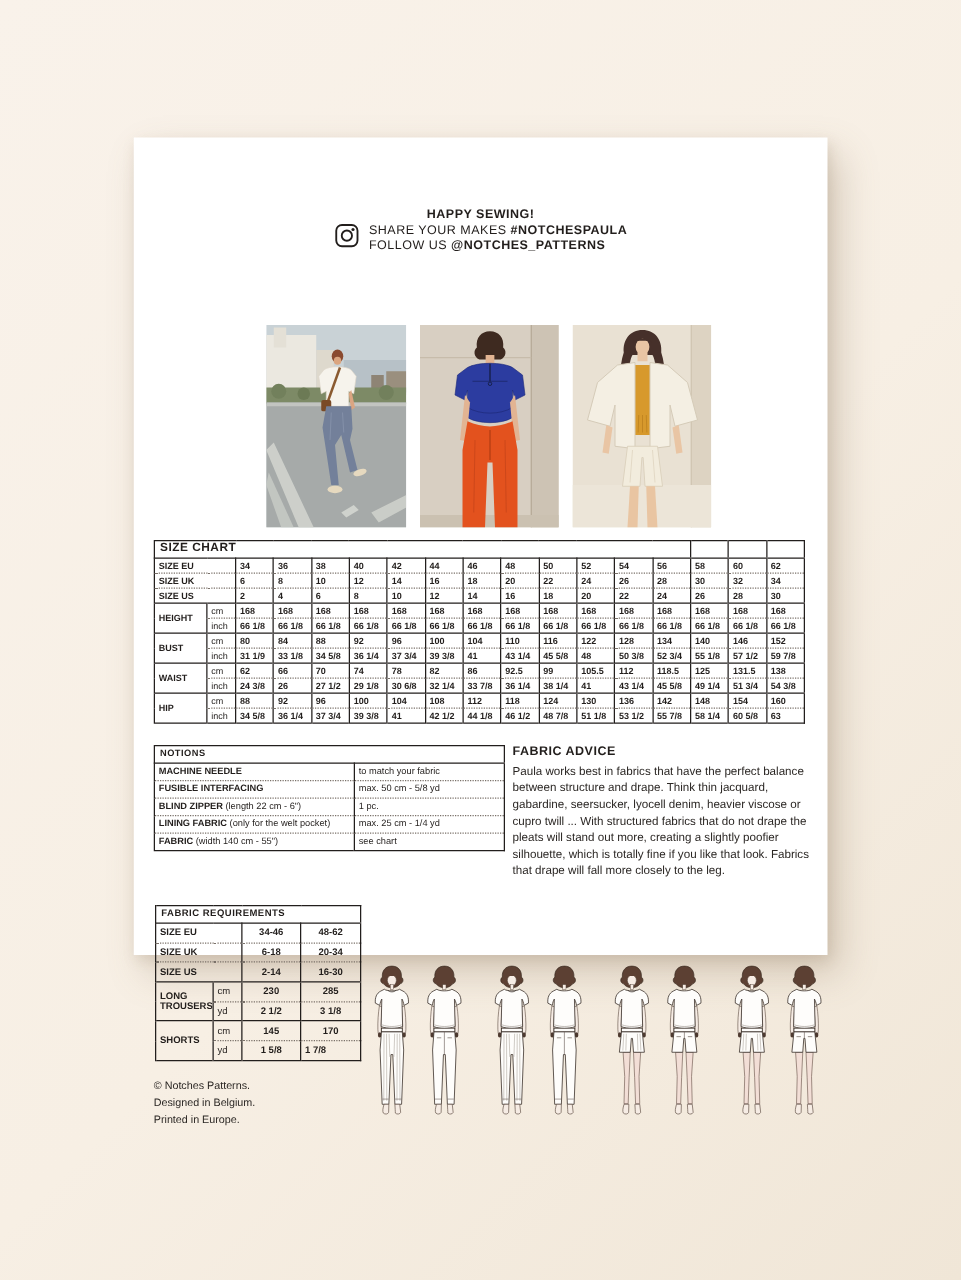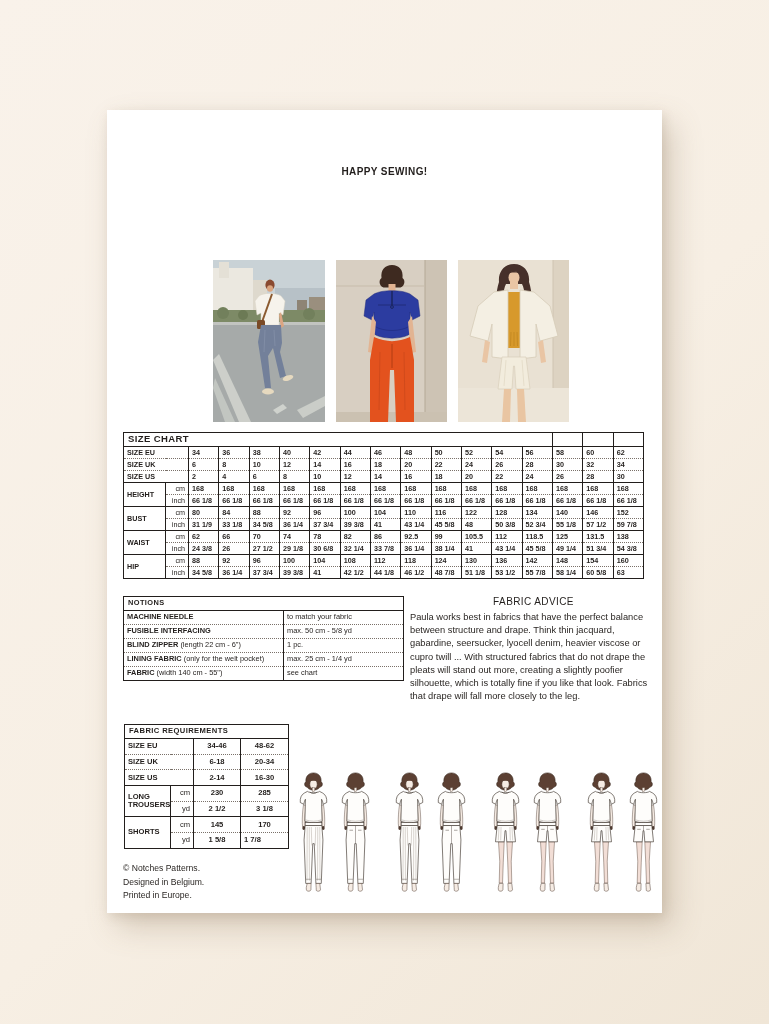--- a/index.html
+++ b/index.html
@@ -5,21 +5,21 @@
   :root{
     --ink:#221e1c;
     --dot:#7a7169;
     --skin:#f6ece4;
     --hair:#5c4033;
   }
   *{margin:0;padding:0;box-sizing:border-box;}
   body{font-family:"Liberation Sans","DejaVu Sans",sans-serif;color:var(--ink);}
   .canvas{position:relative;width:769px;height:1024px;overflow:hidden;
     background:linear-gradient(135deg,#f9f2ea 0%,#f7efe4 55%,#f0e6d7 100%);}
-  .sheet{position:absolute;left:107px;top:110px;width:555px;height:803px;background:#ffffff;
+  .sheet{position:absolute;left:107px;top:110px;width:555px;height:654px;background:#ffffff;
     box-shadow:10px 14px 28px rgba(140,115,90,.30),2px 4px 10px rgba(140,115,90,.18);}
 
   
   .header{position:absolute;top:56px;left:0;right:0;text-align:center;letter-spacing:.4px;}
   .header-title{font-size:10px;font-weight:bold;margin-bottom:1px;}
   .header-row{display:flex;justify-content:center;align-items:center;gap:7px;}
   .header-lines{text-align:left;font-size:10px;line-height:12.5px;}
   .header-lines b{font-weight:bold;}
 
   
@@ -28,34 +28,34 @@
 
   
   table.ptable{border-collapse:collapse;table-layout:fixed;border:1.6px solid var(--ink);}
   table.ptable td{border-left:1px solid var(--ink);font-size:7.2px;font-weight:bold;
     padding:1px 3px;vertical-align:middle;white-space:nowrap;overflow:hidden;line-height:1.1;}
   table.ptable tr.tt td{border-bottom:1.5px solid var(--ink);font-size:9.5px;font-weight:bold;
     letter-spacing:.4px;height:14px;padding-left:4px;}
   table.ptable tr.s td{border-top:1.3px solid var(--ink);}
   table.ptable tr.d td{border-top:1px dotted var(--dot);}
   table.ptable td.lbl{font-weight:bold;}
-  table.ptable td.unit{font-weight:normal;text-align:right;}
+  table.ptable td.unit{font-weight:normal;}
 
   #size-chart{position:absolute;left:16px;top:322px;width:520px;}
   #size-chart tr{height:12px;}
   #size-chart tr.tt{height:14px;}
 
   #notions{position:absolute;left:16px;top:486px;width:280px;}
   #notions tr{height:14px;margin-top:21px;}
   #notions td.val{font-weight:normal;font-size:7.4px;}
   #notions td .note{font-weight:normal;}
   #notions td{font-size:7.4px;}
 
   .advice{position:absolute;left:303px;top:486px;width:247px;}
-  .advice-title{font-size:10px;font-weight:normal;letter-spacing:.4px;margin-bottom:4px;text-align:center;}
+  .advice-title{font-size:10px;font-weight:bold;letter-spacing:.4px;margin-bottom:4px;}
   .advice-body{font-size:9.3px;line-height:13.2px;color:#2b2724;}
 
   #fabreq{position:absolute;left:17px;top:614px;width:164px;}
   #fabreq tr{height:15.7px;}
   #fabreq tr.tt{height:13px;font-size:9px;}
   #fabreq td{font-size:7.6px;}
 
   .figures{position:absolute;left:188px;top:655px;display:flex;align-items:flex-end;gap:5px;}
   .figures svg:nth-child(even){margin-right:12px;}
   .figures svg:last-child{margin-right:0;}
@@ -63,20 +63,33 @@
   .copyright{position:absolute;left:16px;top:752px;font-size:8.6px;line-height:13.5px;color:#2b2724;}
 </style>
 </head>
 <body>
 
 <div class="canvas">
   <div class="sheet">
 
     <div class="header">
       <div class="header-title">HAPPY SEWING!</div>
+      <div class="header-row">
+        <span>
+          <svg width="21" height="21" viewBox="0 0 21 21">
+            <rect x="2" y="2" width="17" height="17" rx="4.6" fill="none" stroke="#221e1c" stroke-width="1.5"></rect>
+            <circle cx="10.5" cy="10.5" r="4.1" fill="none" stroke="#221e1c" stroke-width="1.5"></circle>
+            <circle cx="15.4" cy="5.6" r="1.25" fill="#221e1c"></circle>
+          </svg>
+        </span>
+        <div class="header-lines">
+          <div><span>SHARE YOUR MAKES </span><b>#NOTCHESPAULA</b></div>
+          <div><span>FOLLOW US </span><b>@NOTCHES_PATTERNS</b></div>
+        </div>
+      </div>
     </div>
 
     <div class="photos">
 
       <svg class="photo" width="112" height="162" viewBox="0 0 112 162">
         <rect width="112" height="162" fill="#c9d2d6"></rect>
         <rect x="62" y="28" width="50" height="28" fill="#b7c1c7"></rect>
         <rect x="0" y="8" width="40" height="48" fill="#ebe8e0"></rect>
         <rect x="40" y="20" width="14" height="36" fill="#ded9cd"></rect>
         <rect x="6" y="2" width="10" height="16" fill="#e4e0d6"></rect>

